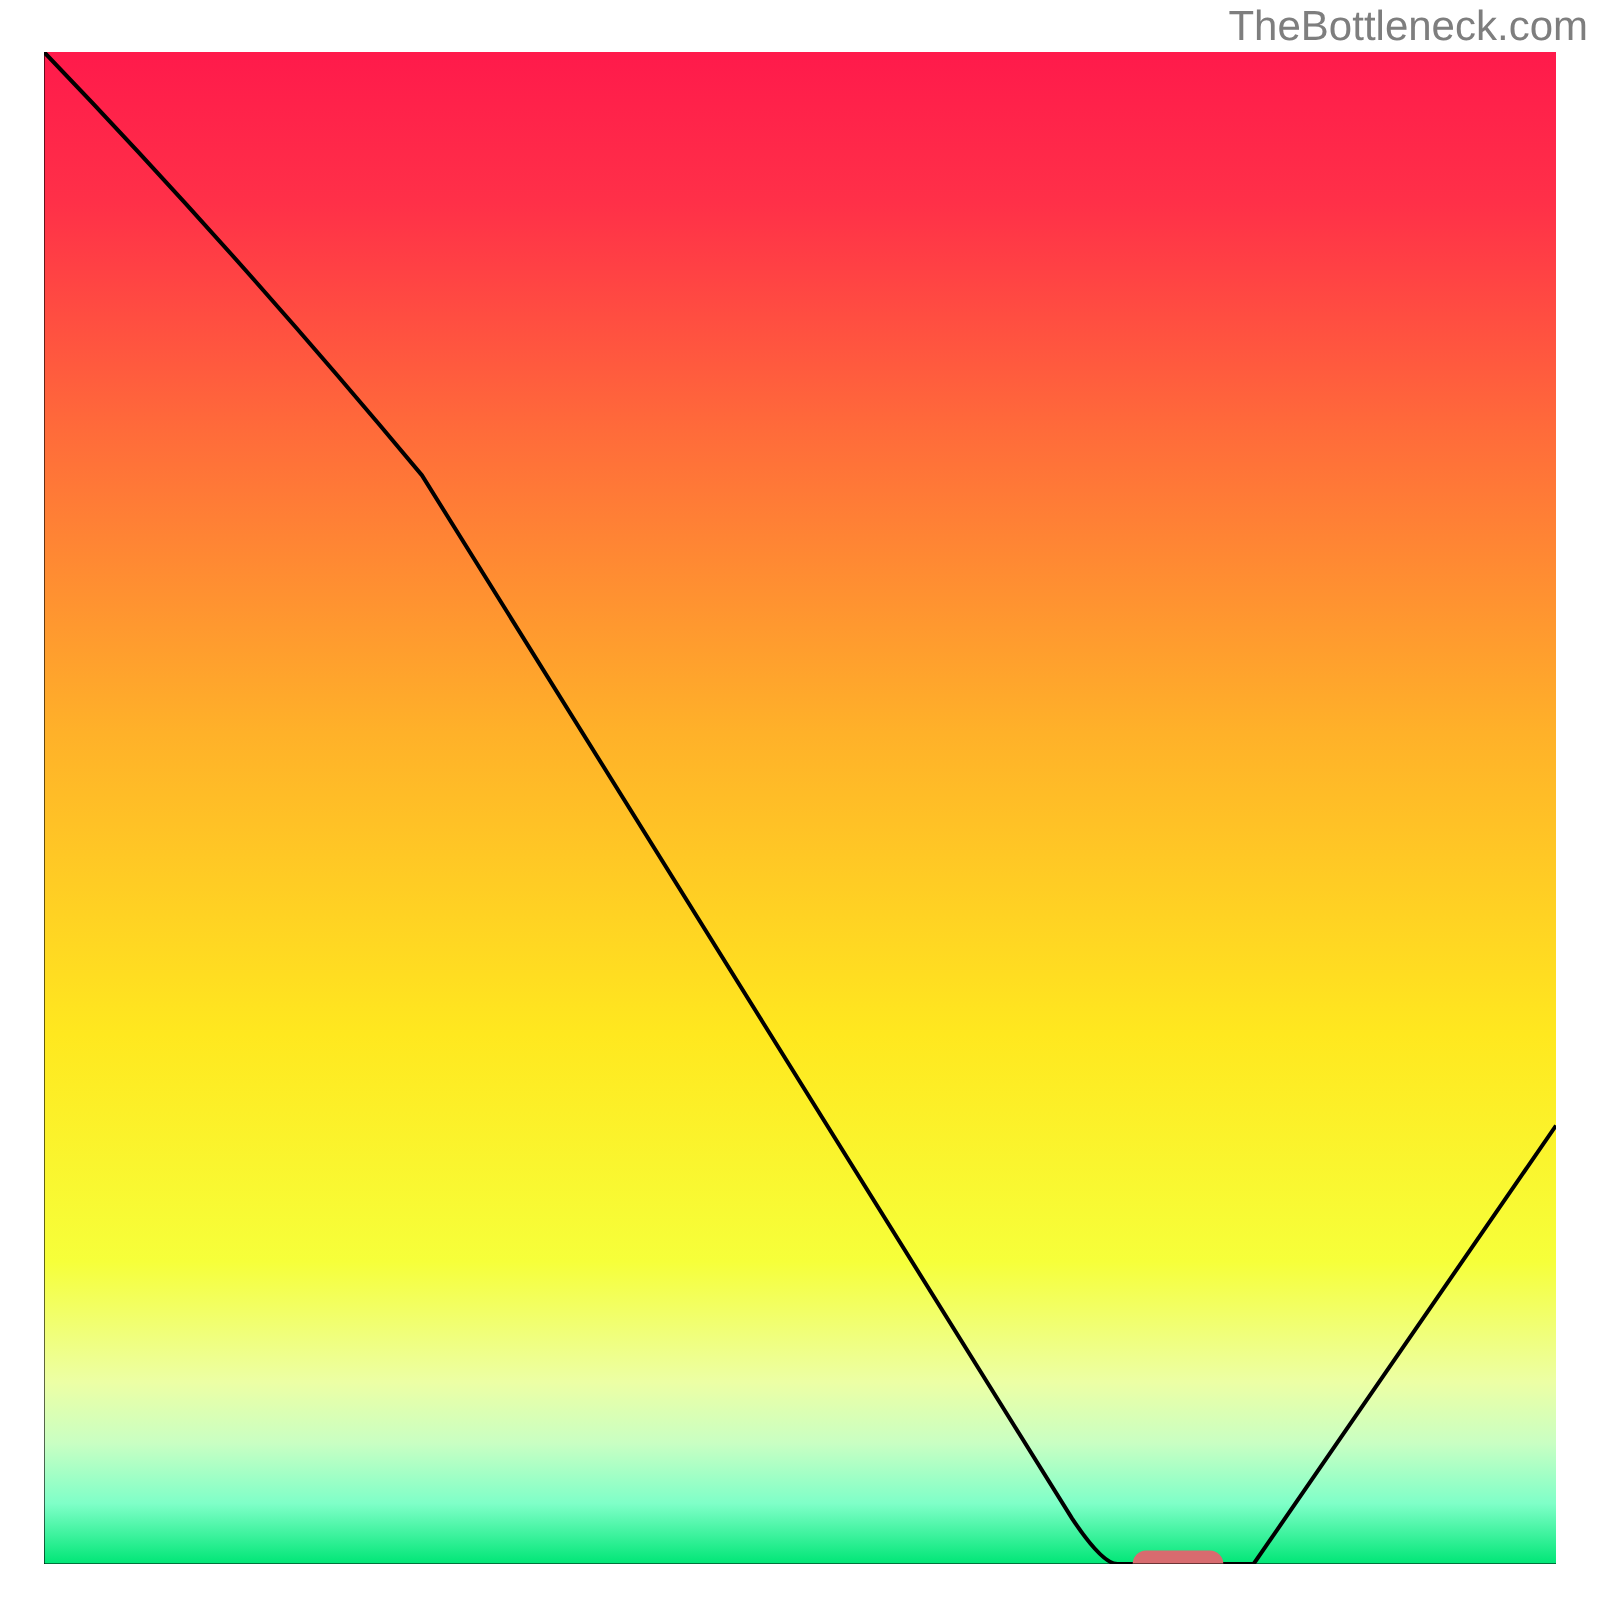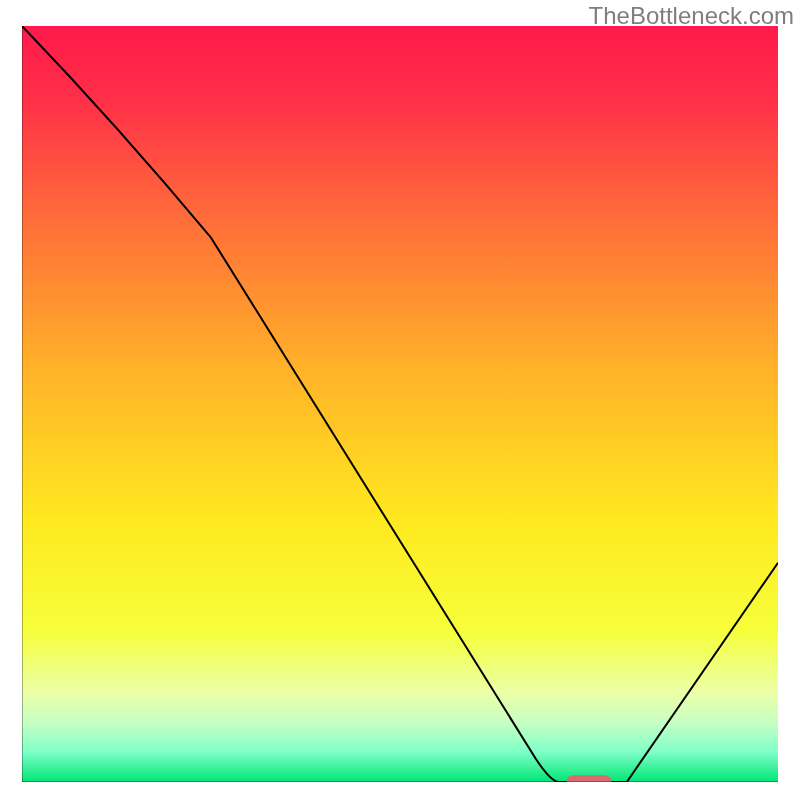--- a/index.html
+++ b/index.html
@@ -8,21 +8,21 @@
     width: 800px;
     height: 800px;
     background: #ffffff;
     overflow: hidden;
     font-family: Arial, Helvetica, sans-serif;
   }
   .attribution {
     position: absolute;
     top: 2px;
     right: 6px;
-    font-size: 24px;
+    font-size: 21px;
     color: #7e7e7e;
     font-weight: 500;
   }
   .chart-container {
     position: absolute;
     top: 26px;
     left: 22px;
     width: 756px;
     height: 756px;
   }

